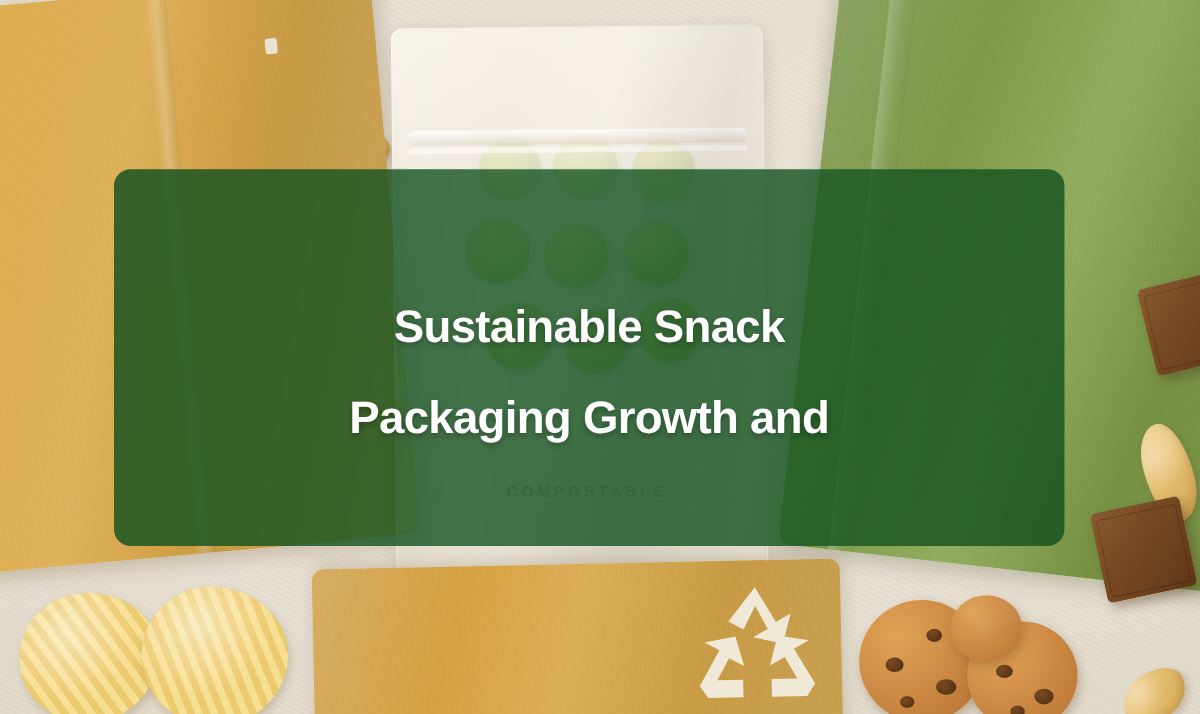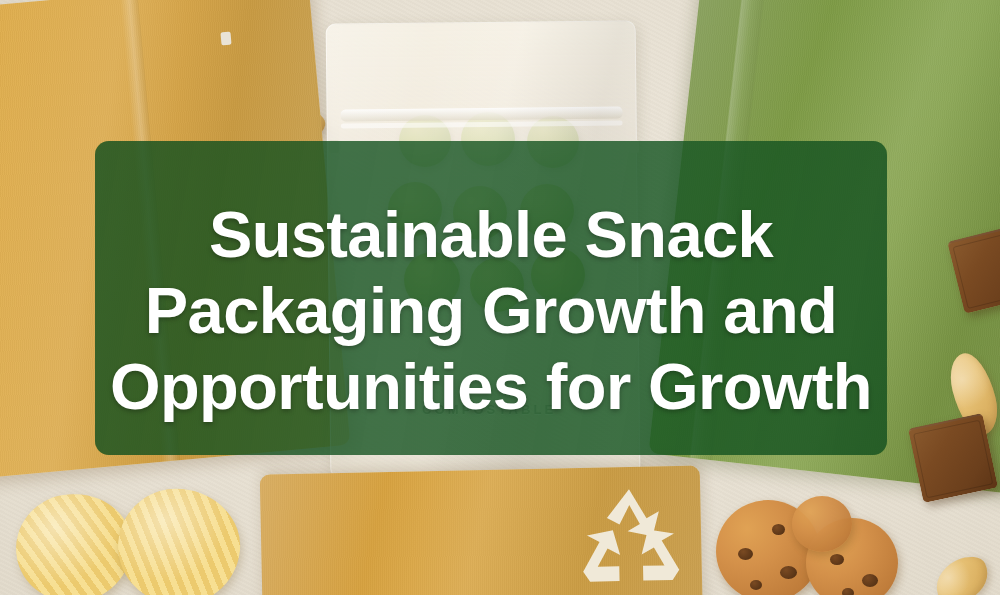--- a/index.html
+++ b/index.html
@@ -180,21 +180,21 @@
                rgba(30,96,40,.14) 72%,rgba(16,70,28,.20) 100%);
   }
   #title-block{
     position:absolute;inset:0;
     padding:26px 0 0 0;
     display:flex;flex-direction:column;align-items:center;justify-content:center;
   }
   .title-line{
     color:#ffffff;
     font-weight:700;
-    font-size:65px;
+    font-size:38px;
     line-height:76px;
     letter-spacing:-0.6px;
     white-space:nowrap;
     text-shadow:0 2px 5px rgba(0,0,0,.30);
     font-family:"Liberation Sans","DejaVu Sans",sans-serif;
   }
 </style>
 </head>
 <body>
 
@@ -275,17 +275,16 @@
     <span class="chipdot" style="left:36px;top:70px;width:12px;height:10px;"></span>
   </div>
   <div class="cookie" style="left:792px;top:496px;width:60px;height:56px;opacity:.95;"></div>
   <div class="peanut" style="left:934px;top:560px;width:56px;height:40px;border-radius:55% 45% 50% 50%/62% 38% 62% 38%;transform:rotate(-26deg);"></div>
 
   <div id="title-overlay">
     <div class="tint"></div>
     <div id="title-block">
       <div class="title-line">Sustainable Snack</div>
       <div class="title-line">Packaging Growth and</div>
-      <div class="title-line">Opportunities for Growth</div>
     </div>
   </div>
 
 </div>
 
 </body></html>

